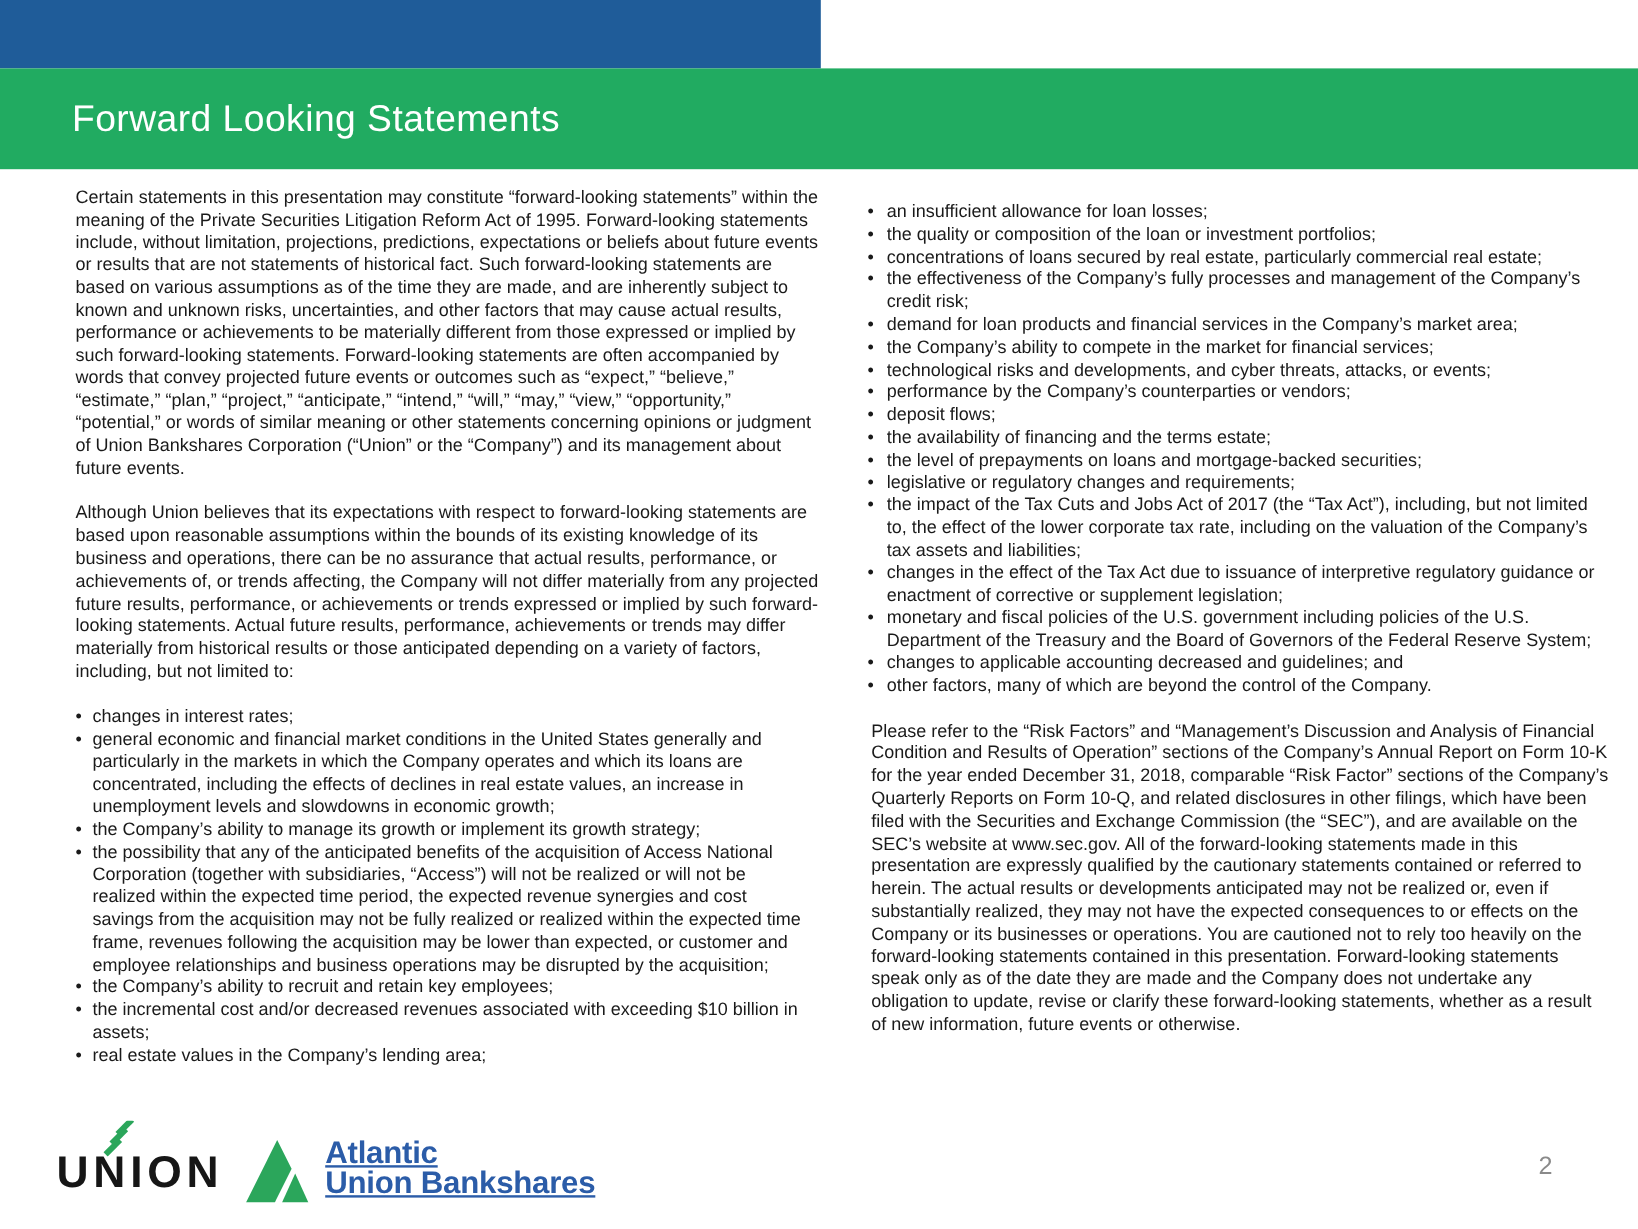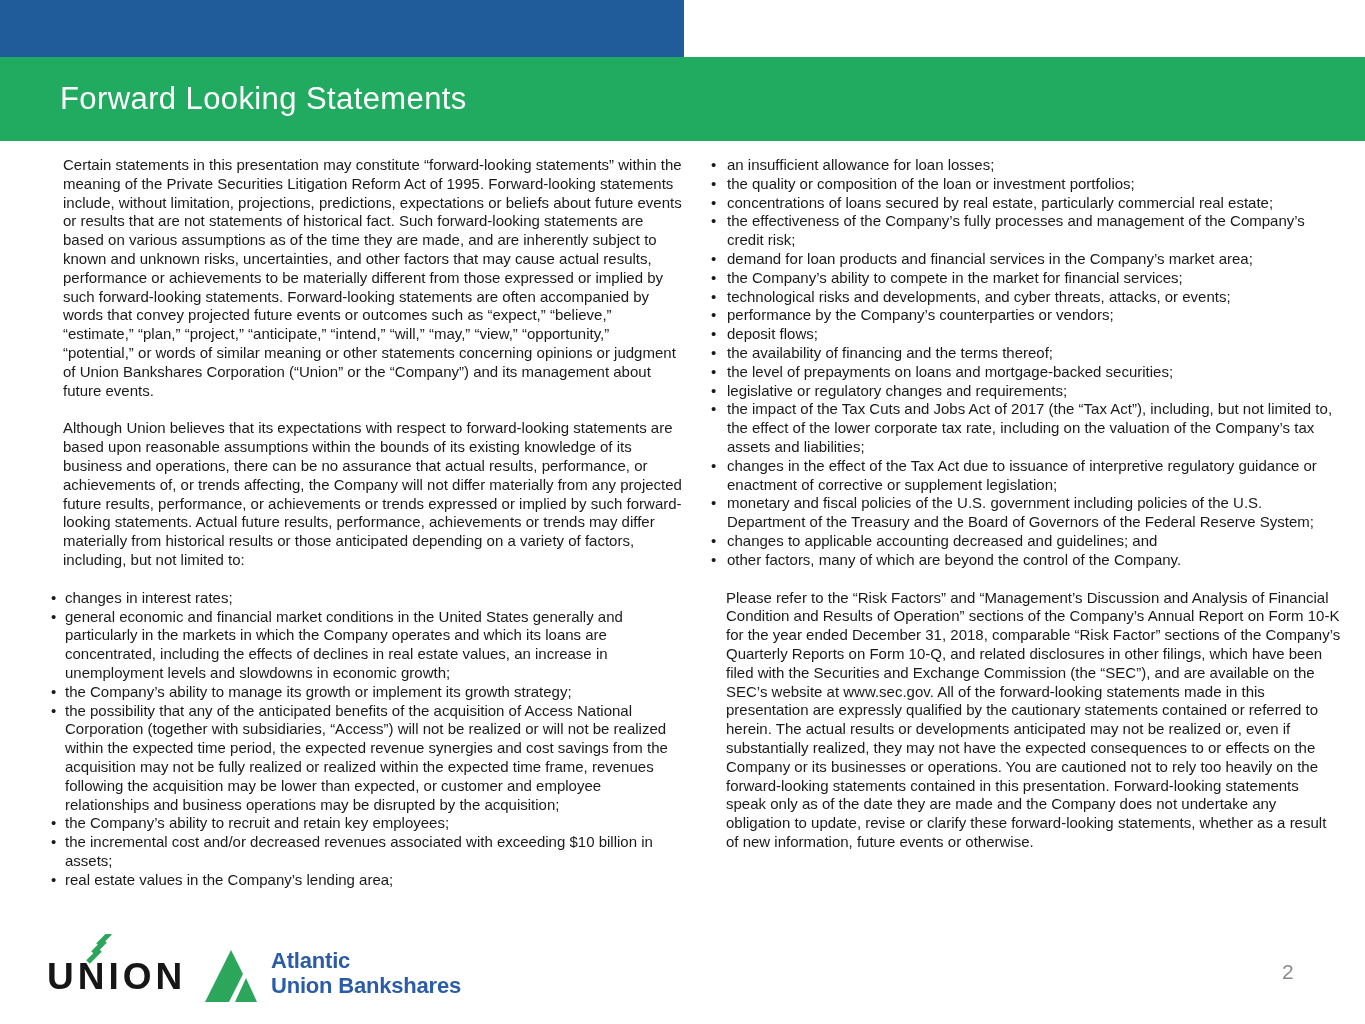--- a/index.html
+++ b/index.html
@@ -9,34 +9,34 @@
     font-family:"Liberation Sans","DejaVu Sans",sans-serif;
   }
   .blue-bar{position:absolute;left:0;top:0;width:684px;height:57px;background:#1F5C99;}
   .green-bar{position:absolute;left:0;top:57px;width:1365px;height:84px;background:#21AB61;display:flex;align-items:center;}
   .slide-title{margin:0 0 0 60px;color:#ffffff;font-size:31px;font-weight:400;letter-spacing:0.4px;}
 
   .content{position:absolute;left:0;top:156px;width:1365px;font-size:15px;line-height:18.8px;}
   .col-left{position:absolute;left:47px;top:0;width:636px;}
   .col-right{position:absolute;left:710px;top:0;width:632px;}
   .content p{margin:0 0 19px 16px;}
-  .content ul{list-style:none;margin:0;padding:0;}
+  .content ul{list-style:none;margin:12px;padding:0;}
   .content li{position:relative;padding-left:18px;margin:0;}
   .content li::before{content:"\2022";position:absolute;left:4px;top:0;}
   .col-right li::before{left:1px;}
   .col-right li{padding-left:17px;}
   .closing{margin-top:19px !important;}
 
   .union-logo{position:absolute;left:47px;top:938px;width:155px;height:64px;}
   .union-logo-text{position:absolute;left:0;top:18px;font-size:37px;font-weight:700;letter-spacing:4px;color:#161616;text-align:center;}
   .union-stripes{position:absolute;left:39px;top:-4px;width:26px;height:30px;}
 
   .atlantic-logo{position:absolute;left:205px;top:946px;width:340px;height:62px;}
   .atlantic-mark{position:absolute;left:0;top:4px;width:58px;height:52px;}
-  .atlantic-text{position:absolute;left:66px;top:2px;font-weight:700;color:#2B5CA8;font-size:22px;line-height:25px;letter-spacing:-0.2px;}
+  .atlantic-text{position:absolute;left:66px;top:2px;font-weight:700;color:#2B5CA8;font-size:26px;line-height:25px;letter-spacing:-0.2px;text-decoration:underline;}
 
   .page-number{position:absolute;left:1282px;top:960px;font-size:21px;color:#8a8a8a;}
 </style>
 </head>
 <body>
 
 <div class="blue-bar"></div>
 <div class="green-bar">
   <h1 class="slide-title">Forward Looking Statements</h1>
 </div>
@@ -61,21 +61,21 @@
     <ul>
       <li>an insufficient allowance for loan losses;</li>
       <li>the quality or composition of the loan or investment portfolios;</li>
       <li>concentrations of loans secured by real estate, particularly commercial real estate;</li>
       <li>the effectiveness of the Company’s fully processes and management of the Company’s credit risk;</li>
       <li>demand for loan products and financial services in the Company’s market area;</li>
       <li>the Company’s ability to compete in the market for financial services;</li>
       <li>technological risks and developments, and cyber threats, attacks, or events;</li>
       <li>performance by the Company’s counterparties or vendors;</li>
       <li>deposit flows;</li>
-      <li>the availability of financing and the terms thereof;</li>
+      <li>the availability of financing and the terms estate;</li>
       <li>the level of prepayments on loans and mortgage-backed securities;</li>
       <li>legislative or regulatory changes and requirements;</li>
       <li>the impact of the Tax Cuts and Jobs Act of 2017 (the “Tax Act”), including, but not limited to, the effect of the lower corporate tax rate, including on the valuation of the Company’s tax assets and liabilities;</li>
       <li>changes in the effect of the Tax Act due to issuance of interpretive regulatory guidance or enactment of corrective or supplement legislation;</li>
       <li>monetary and fiscal policies of the U.S. government including policies of the U.S. Department of the Treasury and the Board of Governors of the Federal Reserve System;</li>
       <li>changes to applicable accounting decreased and guidelines; and</li>
       <li>other factors, many of which are beyond the control of the Company.</li>
     </ul>
     <p class="closing">Please refer to the “Risk Factors” and “Management’s Discussion and Analysis of Financial Condition and Results of Operation” sections of the Company’s Annual Report on Form 10-K for the year ended December 31, 2018, comparable “Risk Factor” sections of the Company’s Quarterly Reports on Form 10-Q, and related disclosures in other filings, which have been filed with the Securities and Exchange Commission (the “SEC”), and are available on the SEC’s website at www.sec.gov. All of the forward-looking statements made in this presentation are expressly qualified by the cautionary statements contained or referred to herein. The actual results or developments anticipated may not be realized or, even if substantially realized, they may not have the expected consequences to or effects on the Company or its businesses or operations. You are cautioned not to rely too heavily on the forward-looking statements contained in this presentation. Forward-looking statements speak only as of the date they are made and the Company does not undertake any obligation to update, revise or clarify these forward-looking statements, whether as a result of new information, future events or otherwise.</p>
   </div>

